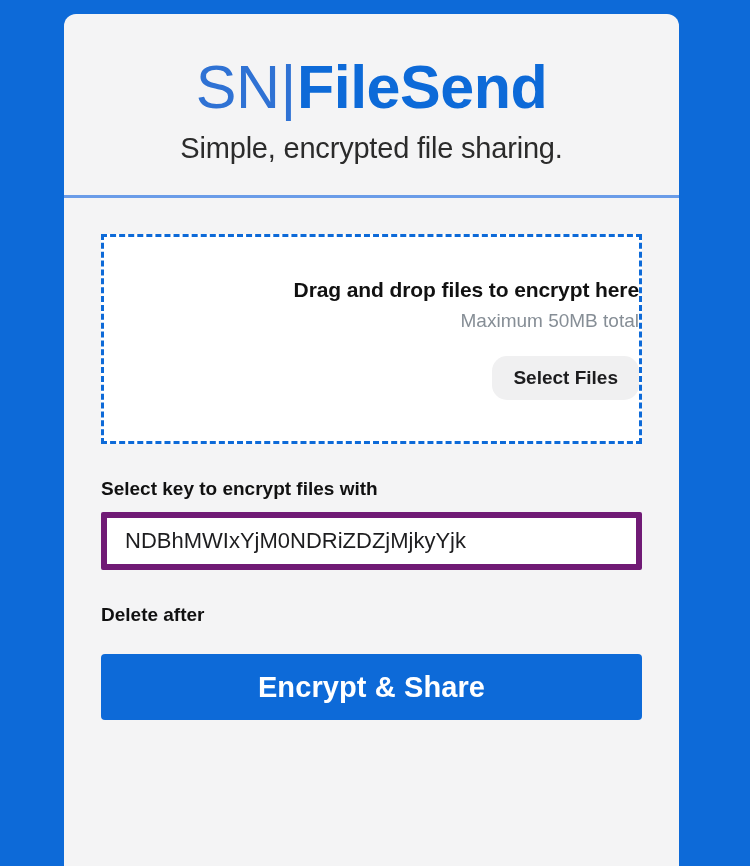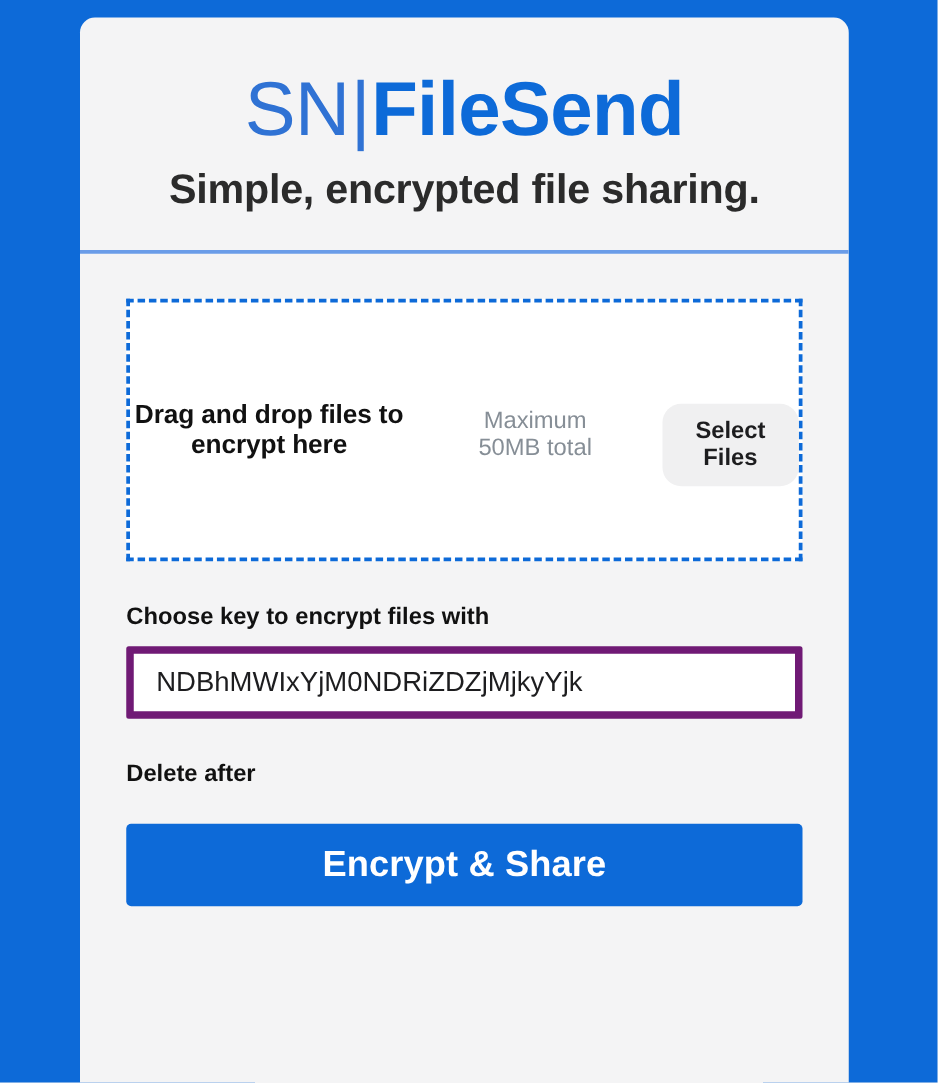--- a/index.html
+++ b/index.html
@@ -59,41 +59,40 @@
     color: #2f72d4;
     margin: 0 1px;
   }
   .brand-main {
     font-weight: 700;
     color: #0d6ad8;
   }
 
   .tagline {
     margin: 14px 0 0 0;
-    font-size: 33px;
-    font-weight: 700;
+    font-size: 29px;
+    font-weight: 400;
     color: #2b2b2b;
     letter-spacing: -0.2px;
   }
 
   
   .card-body {
     padding: 36px 37px 0 37px;
   }
 
   .dropzone {
     border: 3px dashed #0d6ad8;
     background: #ffffff;
     height: 210px;
     display: flex;
-    flex-direction: row;
-    align-items: center;
+    flex-direction: column;
+    align-items: flex-end;
     justify-content: center;
     text-align: center;
-    gap: 44px;
   }
   .dropzone-title {
     font-size: 21px;
     font-weight: 700;
     color: #111111;
     letter-spacing: -0.1px;
   }
   .dropzone-sub {
     margin-top: 8px;
     font-size: 19px;
@@ -173,21 +172,21 @@
     </div>
 
     <div class="card-body">
 
       <div class="dropzone">
         <div class="dropzone-title">Drag and drop files to encrypt here</div>
         <div class="dropzone-sub">Maximum 50MB total</div>
         <button class="select-files-btn">Select Files</button>
       </div>
 
-      <div class="field-label">Choose key to encrypt files with</div>
+      <div class="field-label">Select key to encrypt files with</div>
       <input class="text-input" type="text" value="NDBhMWIxYjM0NDRiZDZjMjkyYjk" style="">
 
       <div class="field-label">Delete after</div>
 
       <button class="primary-btn">Encrypt &amp; Share</button>
 
     </div>
   </div>
 </div>
 

